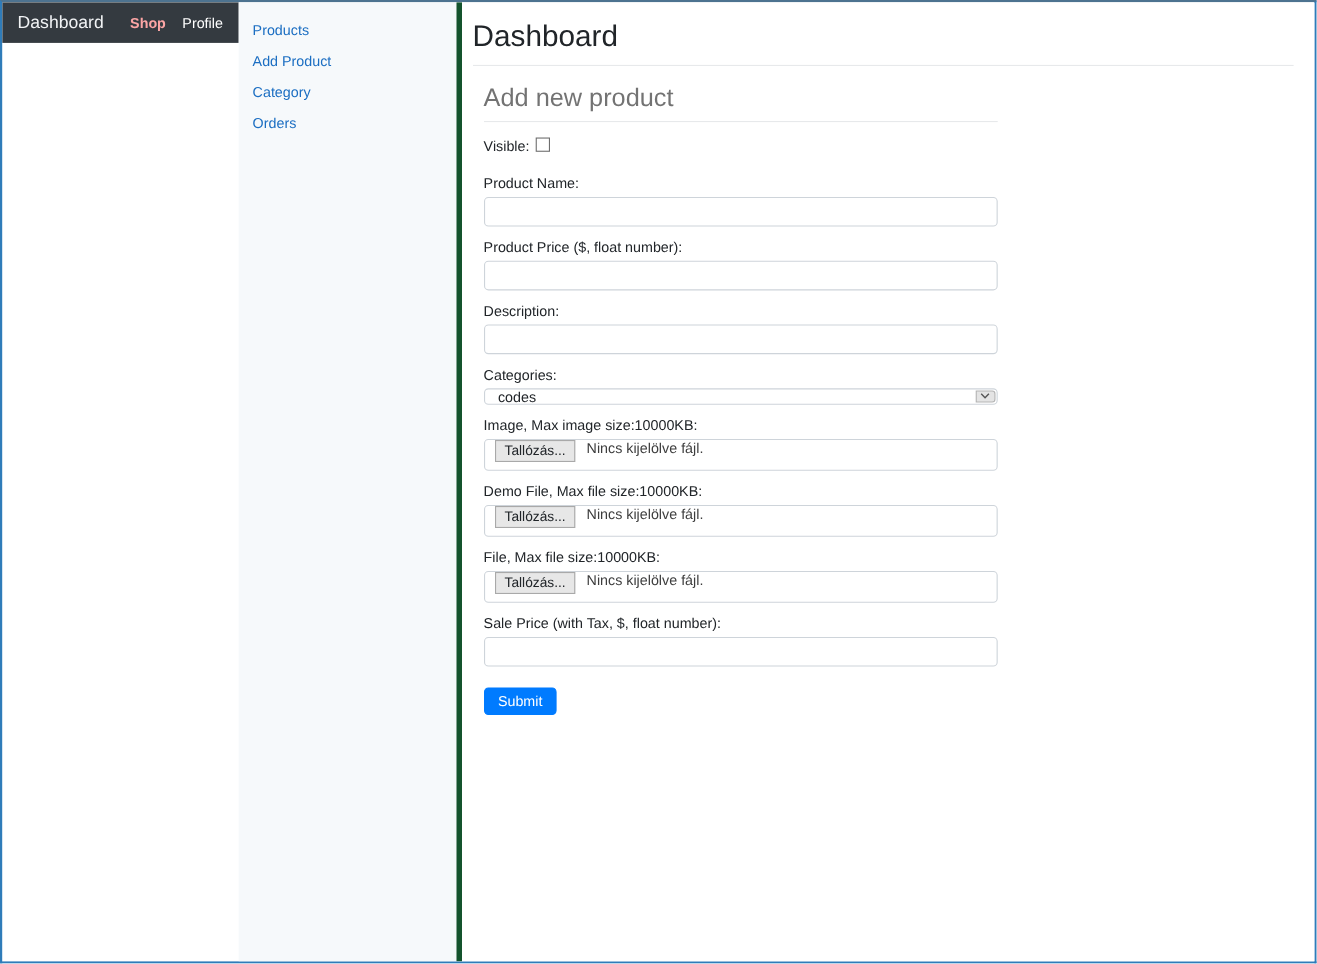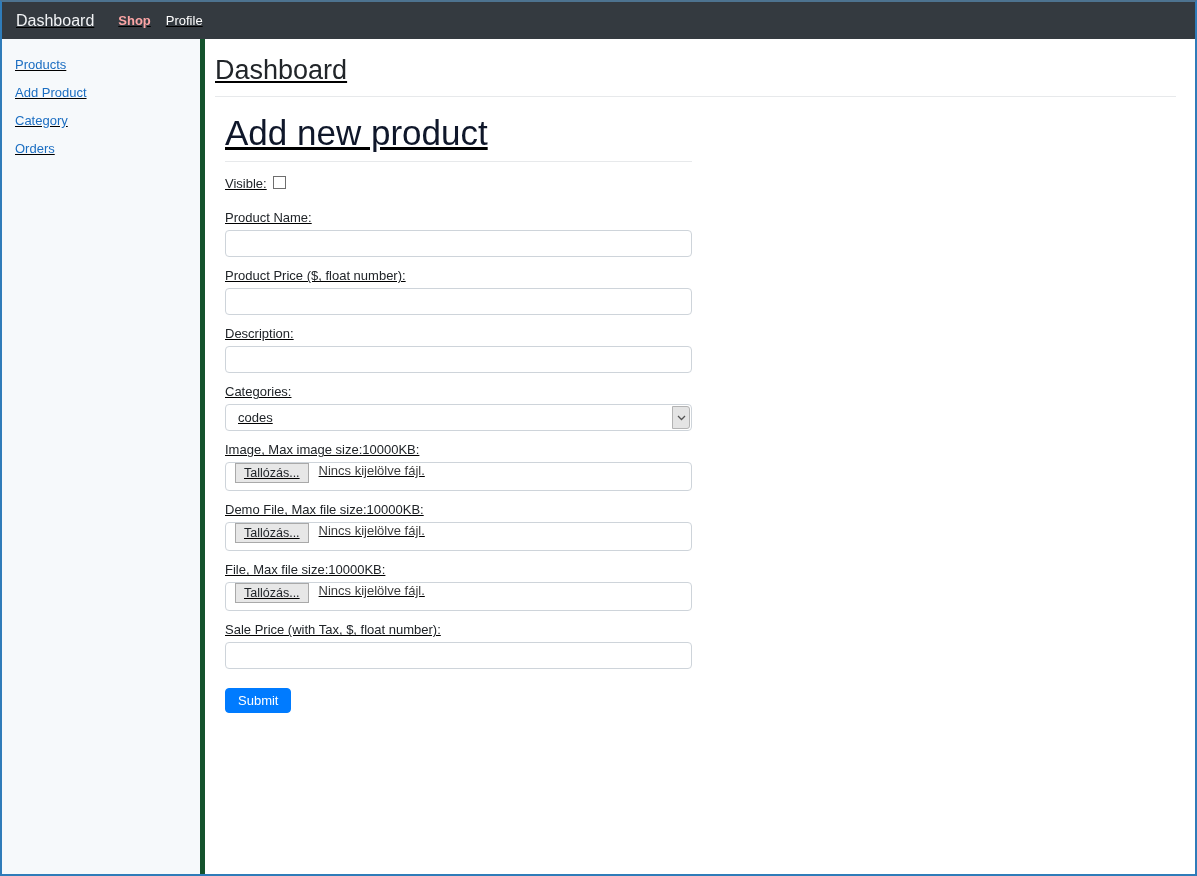--- a/index.html
+++ b/index.html
@@ -6,24 +6,23 @@
   body {
     width: 1197px; height: 876px;
     font-family: "Liberation Sans", sans-serif;
     background: #fff;
   }
   .window {
     box-sizing: border-box;
     width: 1197px; height: 876px;
     border: 2px solid #2f7cb9;
     border-top-color: #4d7390;
-    display: flex; flex-direction: column;
+    display: flex; flex-direction: row;
     background: #fff;
     overflow: hidden;
-    text-decoration: underline;
   }
   
   .navbar {
     flex: none;
     height: 37px;
     background: #343a40;
     display: flex; align-items: center;
     padding: 0 14px;
   }
   .navbar .brand {
@@ -66,22 +65,22 @@
     margin: 9px 0 10px 0;
     line-height: 1.2;
   }
   hr.rule {
     border: none;
     border-top: 1px solid #e7e9eb;
     margin: 0;
   }
   .section { padding-left: 10px; }
   .section-title {
-    font-size: 35px; font-weight: 400;
-    color: #0f172a;
+    font-size: 23px; font-weight: 400;
+    color: #737373;
     margin: 15px 0 7px 0;
     line-height: 1.2;
   }
   hr.section-rule {
     border: none;
     border-top: 1px solid #e7e9eb;
     width: 467px;
     margin: 0 0 14px 0;
   }
   
@@ -112,21 +111,21 @@
     width: 467px; height: 27px;
     border: 1px solid #ced4da; border-radius: 4px;
     padding: 0 12px;
     font-size: 13px; color: #495057;
     font-family: "Liberation Sans", sans-serif;
     outline: none;
   }
   .select-box {
     box-sizing: border-box;
     position: relative;
-    width: 467px; height: 27px;
+    width: 467px; height: 15px;
     border: 1px solid #ced4da; border-radius: 4px;
     background: #fff;
     display: flex; align-items: center;
     padding-left: 12px;
     font-size: 13px; color: #212529;
     cursor: pointer;
   }
   .select-arrow {
     position: absolute;
     top: 1px; right: 1px; bottom: 1px;

